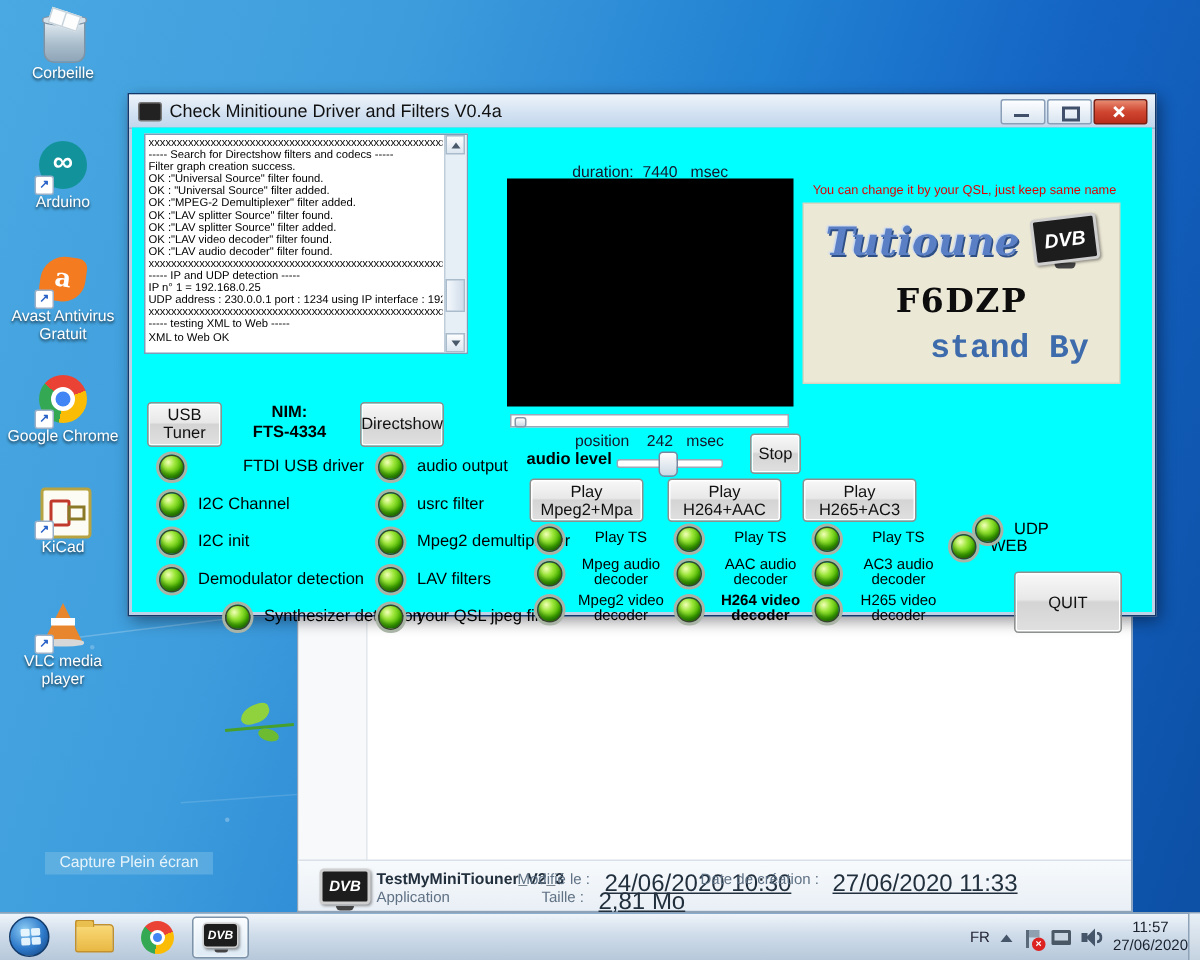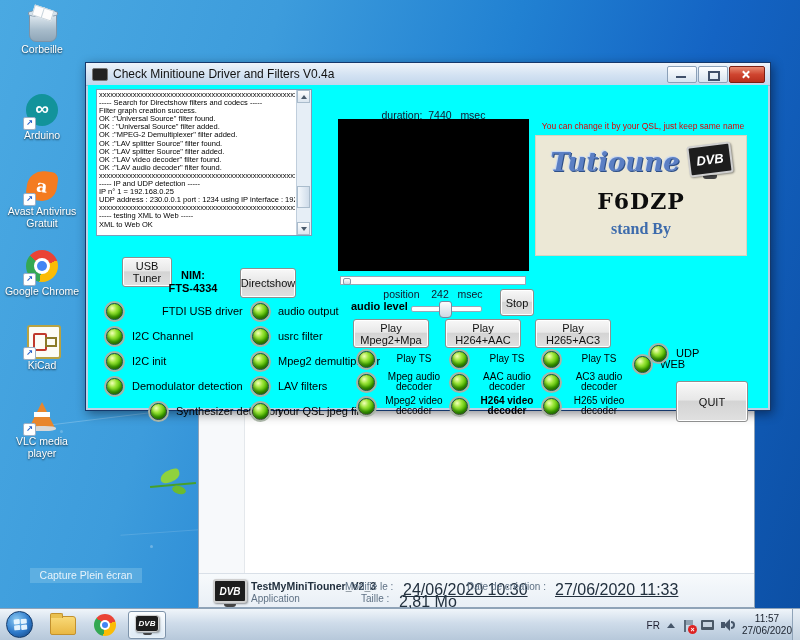--- a/index.html
+++ b/index.html
@@ -92,21 +92,21 @@
       border:1px solid #35452c;box-shadow:0 0 0 2px #a9b4a6,inset 0 -3px 3px rgba(0,60,0,.45);}
   .ledrow{position:absolute;display:flex;align-items:center;gap:9px;height:16px;font-size:11px;color:#000;}
   .qslhead{position:absolute;left:440px;top:23px;width:230px;text-align:center;font-size:10.5px;font-weight:bold;color:#0a0a46;white-space:nowrap;}
   .qslnote{position:absolute;left:440px;top:36px;width:230px;text-align:center;font-size:8.5px;color:#e00000;white-space:nowrap;}
   .qslcard{position:absolute;left:448px;top:51px;width:210px;height:119px;background:#ece8d6;box-shadow:0 0 0 1px #d8d4c0;}
   .brandrow{position:absolute;left:0;top:8px;width:100%;display:flex;align-items:center;justify-content:center;gap:8px;}
   .brand{font-family:"DejaVu Serif",serif;font-style:italic;font-weight:bold;font-size:26px;color:#5b7fc4;
       text-shadow:1px 1px 0 #2e4f86,-1px -1px 1px #c8d8f2;}
   .cardlogo{transform:rotate(-7deg);width:40px;height:27px;font-size:13px;}
   .callsign{position:absolute;left:0;top:52px;width:100%;text-align:center;font-family:"DejaVu Serif",serif;font-weight:bold;font-size:22px;color:#0d0d0d;letter-spacing:1px;}
-  .standby{position:absolute;left:0;top:84px;width:100%;text-align:center;font-family:Liberation Serif, serif;font-weight:bold;font-size:16px;color:#3d6bac;}
+  .standby{position:absolute;left:0;top:84px;width:100%;text-align:center;font-family:Liberation Mono, monospace;font-weight:bold;font-size:22px;color:#3d6bac;padding-left:32px;}
   .nim{position:absolute;left:66px;top:184px;width:78px;text-align:center;font-size:11px;font-weight:bold;color:#000;line-height:13px;}
   .playlab{font-size:10px;line-height:10.5px;text-align:center;color:#000;}
 
   
   #taskbar{position:absolute;left:0;top:608px;width:800px;height:32px;
       background:linear-gradient(180deg,#f0f5fa,#cfdcea 45%,#b6c8da);border-top:1px solid #8fa3b8;box-sizing:border-box;}
   .orb{position:absolute;left:6px;top:2px;width:27px;height:27px;border-radius:50%;
       background:radial-gradient(circle at 38% 32%,#8ecdf4,#2d79ca 55%,#16447e 95%);border:1px solid #123a6b;box-sizing:border-box;}
   .flag4{position:absolute;left:7px;top:7px;width:13px;height:12px;display:grid;grid-template-columns:6px 6px;grid-template-rows:5px 5px;gap:1px;transform:rotate(-4deg);}
   .flag4 div{background:rgba(235,248,255,.95);border-radius:1px;}
@@ -287,21 +287,21 @@
           <span class="brand">Tutioune</span>
           <span>
             <span class="dvb-tv cardlogo">DVB</span>
             <span class="dvb-stand" style="display:block;width:14px;height:4px;margin:0 auto;"></span>
           </span>
         </div>
         <div class="callsign">F6DZP</div>
         <div class="standby">stand By</div>
       </div>
 
-      <div class="btn" style="left:10px;top:172px;width:48px;height:28px;margin-left:24px;">USB Tuner</div>
+      <div class="btn" style="left:10px;top:183px;width:48px;height:28px;">USB Tuner</div>
       <div class="nim">
         <div>NIM:</div>
         <div>FTS-4334</div>
       </div>
       <div class="btn" style="left:152px;top:183px;width:54px;height:28px;">Directshow</div>
 
       <div class="ledrow" style="left:18px;top:218px;gap:39px;">
           <span class="led"></span>
           <span>FTDI USB driver</span>
         </div>

